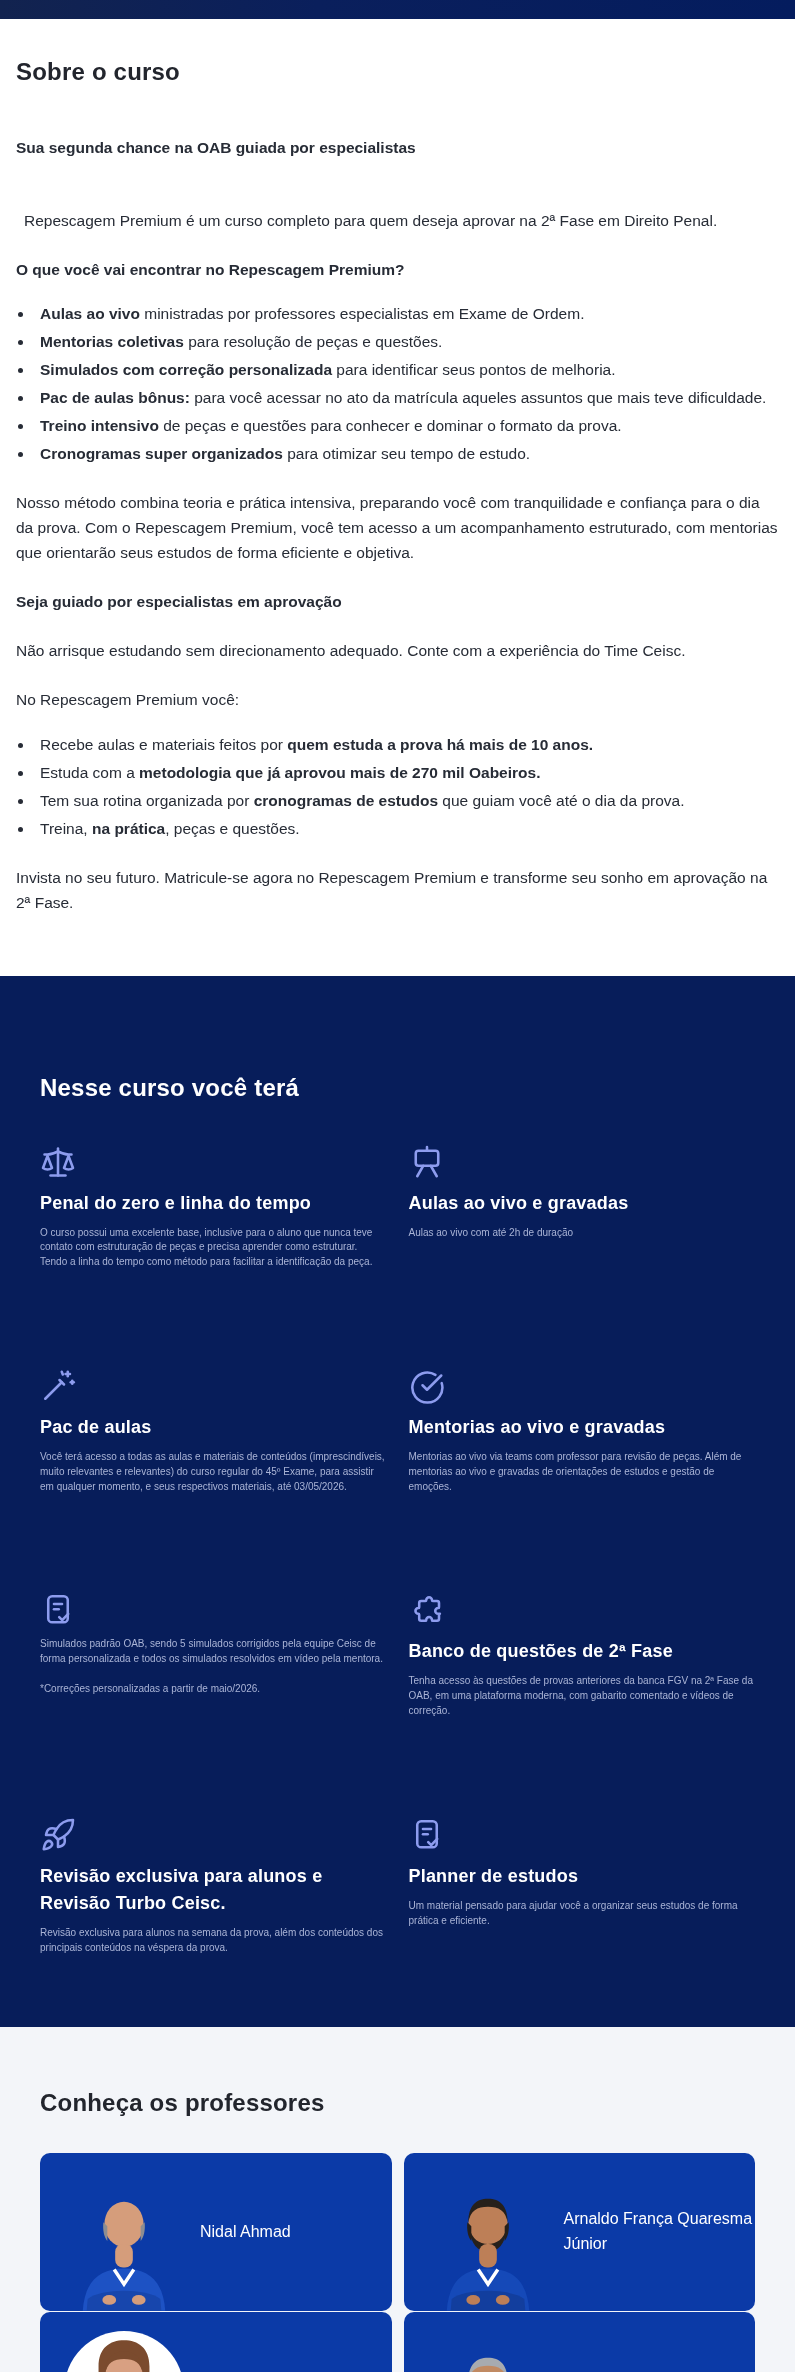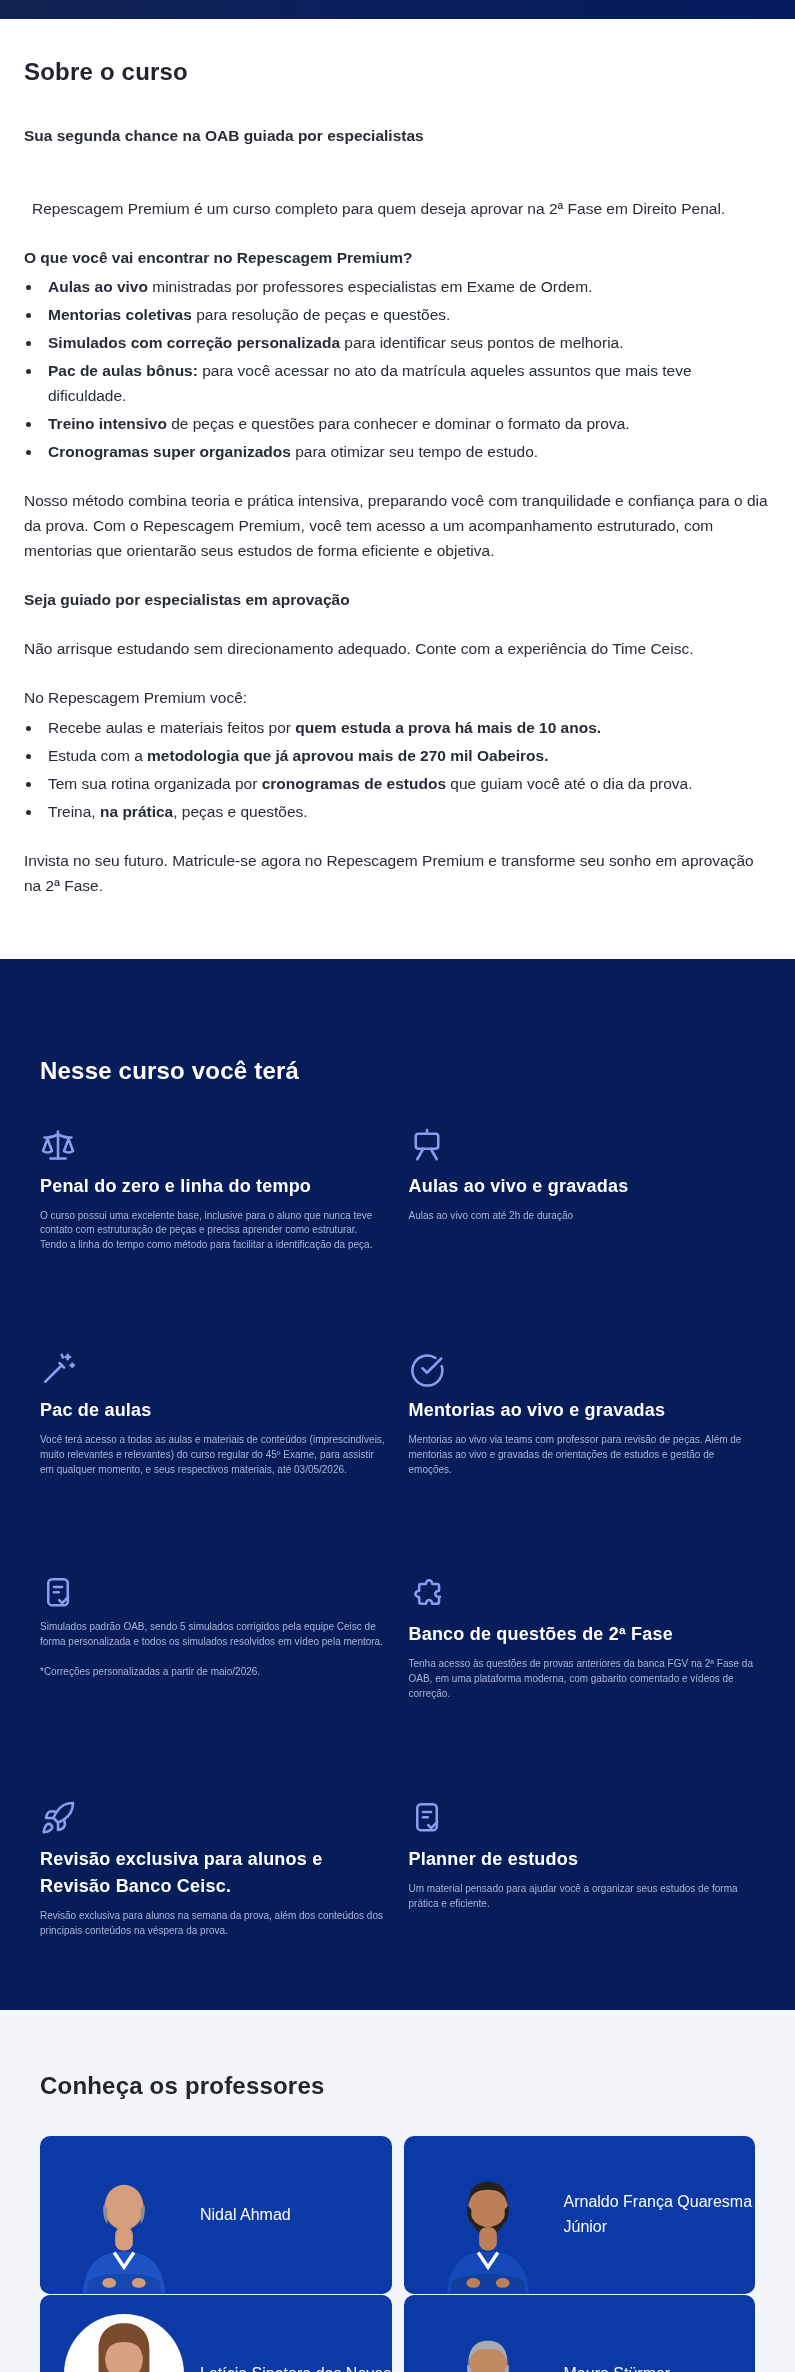--- a/index.html
+++ b/index.html
@@ -6,27 +6,27 @@
     --navy:#0a1f5c; --section-navy:#071d5a; --accent:#8d9cee; --card-body:#aab4d6;
     --prof-card-blue:#0b3aa7; --prof-section-bg:#f3f5f9; --text-dark:#272c36; --heading-dark:#22252d;
   }
   *{box-sizing:border-box}
   html,body{margin:0;padding:0}
   body{width:795px;background:#fff;font-family:"Liberation Sans",sans-serif;color:var(--text-dark)}
 
   .topbar{height:19px;background:linear-gradient(90deg,#12234f 0%,#0a1f5c 40%,#041c5e 100%)}
 
   
-  .about{padding:34px 24px 60px;font-size:15.5px;line-height:1.61}
+  .about{padding:34px 16px 60px;font-size:15.5px;line-height:1.61}
   .about h2{font-size:24px;font-weight:600;color:var(--heading-dark);margin:0;letter-spacing:.2px}
-  .about .subtitle{font-weight:700;margin:32px 0 0}
+  .about .subtitle{font-weight:700;margin:44px 0 0}
   .about .intro{margin:48px 8px 0}
   .about p{margin:24px 0 0}
   .about p.tight{margin:24px 0 0}
-  .about ul{margin:5px 0 0;padding-left:18px}
+  .about ul{margin:20px 0 0;padding-left:18px}
   .about li{margin:3px 0;padding-left:6px}
   .b{font-weight:700}
 
   
   .includes{background:var(--section-navy);color:#fff;padding:98px 40px 72px}
   .includes h2{font-size:24px;font-weight:600;margin:0 0 42px;letter-spacing:.2px}
   .inc-grid{display:grid;grid-template-columns:repeat(2,1fr);column-gap:22px;row-gap:98px}
   .inc-card{min-width:0}
   .inc-card .icon{display:block;color:var(--accent);height:36px}
   .inc-card .icon svg{width:36px;height:36px;display:block}
@@ -176,21 +176,21 @@
 
     <div class="inc-card">
       <span class="icon">
         <svg viewBox="0 0 24 24" fill="none" stroke="currentColor" stroke-width="1.7" stroke-linecap="round" stroke-linejoin="round">
           <path d="M4.5 16.5c-1.5 1.26-2 5-2 5s3.74-.5 5-2c.71-.84.7-2.13-.09-2.91a2.18 2.18 0 0 0-2.91-.09z"></path>
           <path d="M12 15l-3-3a22 22 0 0 1 2-3.95A12.88 12.88 0 0 1 22 2c0 2.72-.78 7.5-6 11a22.35 22.35 0 0 1-4 2z"></path>
           <path d="M9 12H4s.55-3.03 2-4c1.62-1.08 5 0 5 0"></path>
           <path d="M12 15v5s3.03-.55 4-2c1.08-1.62 0-5 0-5"></path>
         </svg>
       </span>
-      <h3>Revisão exclusiva para alunos e Revisão Banco Ceisc.</h3>
+      <h3>Revisão exclusiva para alunos e Revisão Turbo Ceisc.</h3>
       <p>Revisão exclusiva para alunos na semana da prova, além dos conteúdos dos principais conteúdos na véspera da prova.</p>
     </div>
 
     <div class="inc-card">
       <span class="icon">
         <svg viewBox="0 0 24 24" fill="none" stroke="currentColor" stroke-width="1.7" stroke-linecap="round" stroke-linejoin="round">
           <rect x="5.5" y="2.8" width="13" height="17.4" rx="2.6"></rect>
           <path d="M9.3 8h5.4"></path>
             <path d="M9.3 11.5h3.2"></path>
           <path d="M12.8 16.8l2 2 4-4.2"></path>

